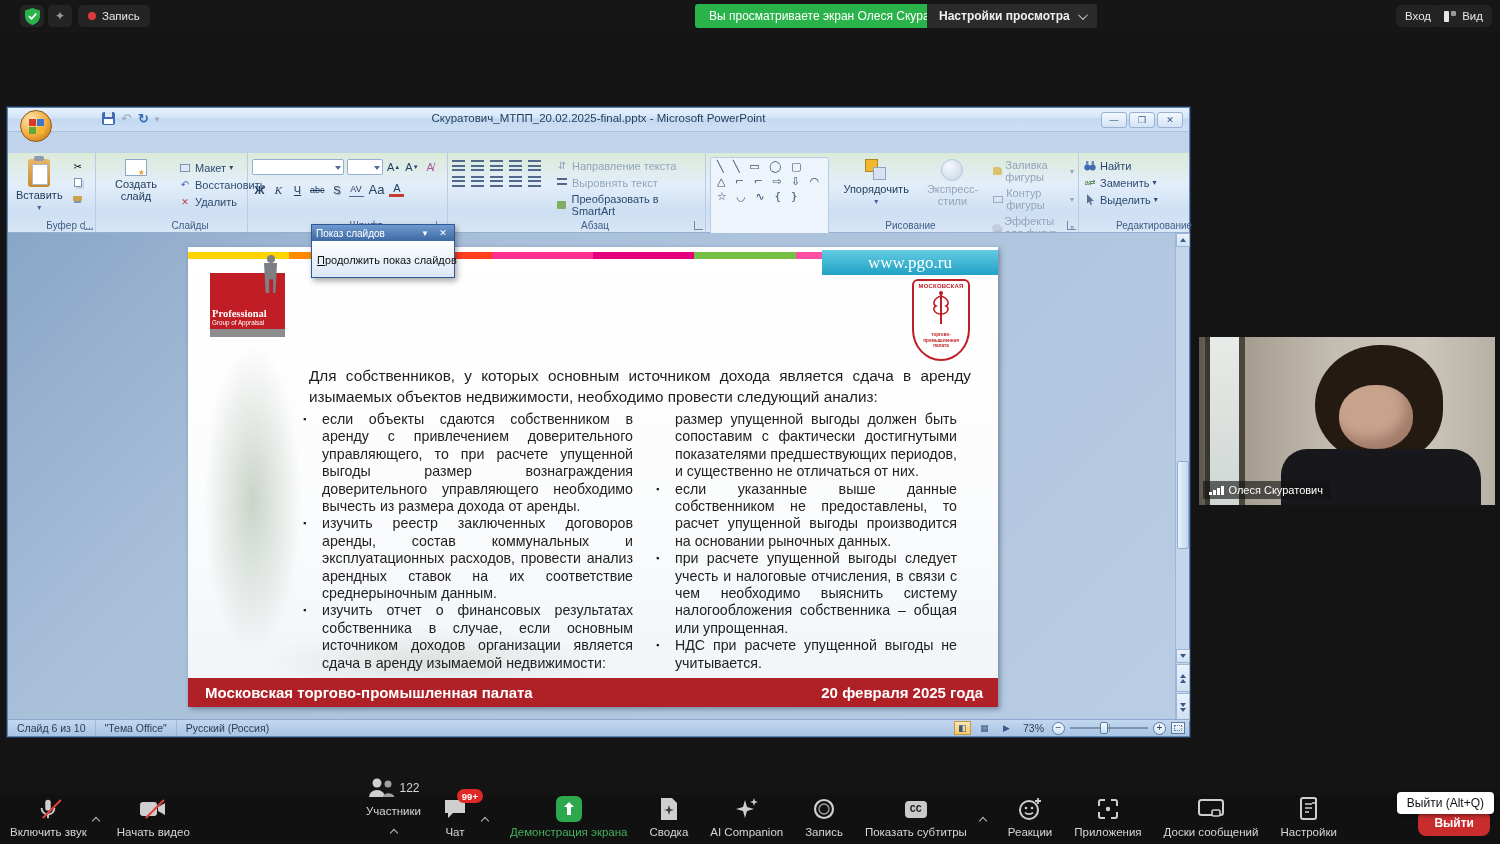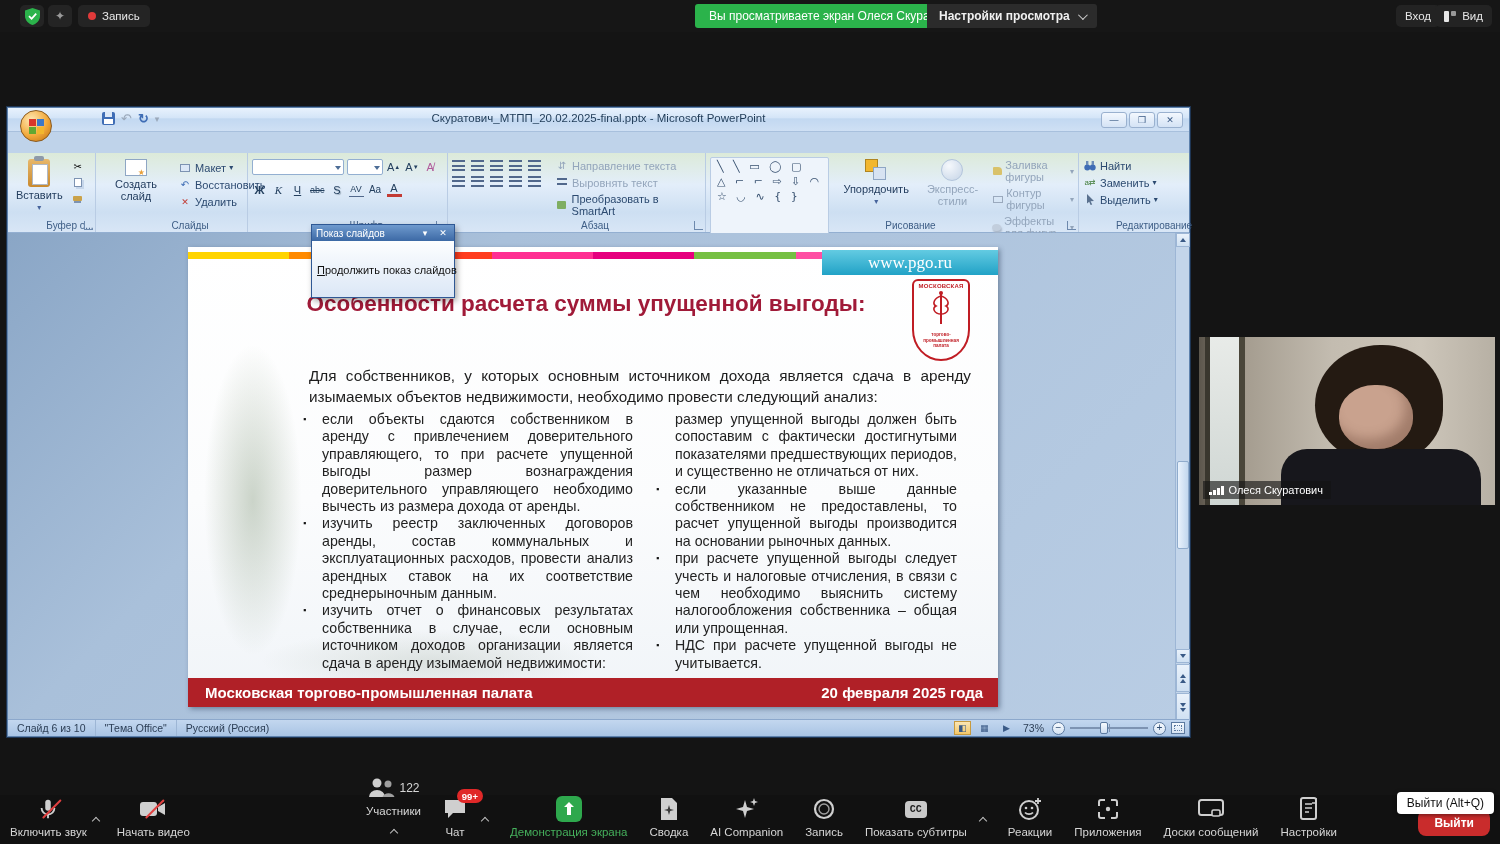--- a/index.html
+++ b/index.html
@@ -78,21 +78,21 @@
   .shape-glyphs{font-family:"DejaVu Sans",sans-serif;font-size:11px;color:#37506f;letter-spacing:3px;line-height:15px;white-space:nowrap;}
   .grayed{color:#93a5bb !important;}
 
   
   .popup{position:absolute;left:303px;top:116px;width:144px;z-index:40;border:1px solid #2f5894;
          box-shadow:2px 3px 6px rgba(0,0,0,.35);background:#eef4fb;}
   .popup-title{height:16px;background:linear-gradient(180deg,#6f9ace,#3c69a5);display:flex;align-items:center;
          color:#fff;font-size:10px;padding:0 4px;gap:4px;}
   .popup-title .sp{flex:1;}
   .popup-x{width:14px;height:12px;display:flex;align-items:center;justify-content:center;font-size:9px;color:#fff;}
-  .popup-body{padding:19px 5px;background:linear-gradient(180deg,#fdfeff,#dbe7f6);}
+  .popup-body{padding:9px 5px;background:linear-gradient(180deg,#fdfeff,#dbe7f6);}
   .popup-item{font-size:11px;color:#111;white-space:nowrap;}
   .popup-item::first-letter{text-decoration:underline;}
 
   
   .canvas{position:absolute;left:0;top:125px;width:100%;height:488px;
           background:linear-gradient(135deg,#8aa6c6 0%,#a9c0da 30%,#b9cde4 100%);}
   .vscroll{position:absolute;right:0;top:0;width:14px;height:100%;background:#c3d5ea;border-left:1px solid #9db6d5;}
   .sbtn{width:14px;height:14px;background:linear-gradient(180deg,#eaf2fb,#cfe0f2);border:1px solid #9db6d5;
         display:flex;align-items:center;justify-content:center;flex-direction:column;gap:1px;}
   .tri{width:0;height:0;border-left:3.5px solid transparent;border-right:3.5px solid transparent;}
@@ -331,21 +331,21 @@
           <span class="fbtn">A<span style="font-size:6px;">▼</span></span>
           <span class="fbtn" style="color:#b05a9a;">A̸</span>
         </div>
         <div style="display:flex;gap:4px;align-items:center;margin-top:7px;">
           <span class="fbtn" style="font-weight:bold;">Ж</span>
           <span class="fbtn" style="font-style:italic;font-family:'Liberation Serif',serif;">К</span>
           <span class="fbtn" style="text-decoration:underline;">Ч</span>
           <span class="fbtn" style="text-decoration:line-through;font-size:9px;">abc</span>
           <span class="fbtn" style="text-shadow:1px 1px 1px #9ab;">S</span>
           <span class="fbtn" style="font-size:9px;border-bottom:1px solid #51688c;">AV</span>
-          <span class="fbtn" style="font-size:10px;">Aa</span>
+          <span class="fbtn" style="font-size:13px;">Aa</span>
           <span class="fbtn" style="border-bottom:3px solid #c23b34;">А</span>
         </div>
         <span class="rgroup-label">Шрифт</span>
         <span class="dlg"></span>
       </div>
 
       <div class="rgroup" style="width:258px;">
         <div style="display:flex;gap:14px;">
           <div style="display:flex;flex-direction:column;gap:5px;padding-top:3px;">
             <div style="display:flex;gap:6px;">
@@ -490,33 +490,40 @@
           <i style="background:#e6007e;"></i>
             <i style="background:#76c043;"></i>
           <i style="background:#ff4fa3;"></i>
             <i style="background:#7e3f98;"></i>
         </div>
 
         <div class="urlbox">
           <span>www.pgo.ru</span>
         </div>
 
+        <div class="logoL">
+          <div class="red">
+            <span class="l1">Professional</span>
+            <span class="l2">Group of Appraisal</span>
+          </div>
+          <span class="man"></span>
+          <div class="base"></div>
+        </div>
 
         <div class="crest">
           <div class="ct">МОСКОВСКАЯ</div>
           <svg width="26" height="36" viewBox="0 0 26 36" style="margin-top:1px;">
             <line x1="13" y1="2" x2="13" y2="34" stroke="#c01d24" stroke-width="2"></line>
             <path d="M13 6 C6 8 4 14 8 16 C4 18 6 24 13 24" fill="none" stroke="#c01d24" stroke-width="1.6"></path>
             <path d="M13 6 C20 8 22 14 18 16 C22 18 20 24 13 24" fill="none" stroke="#c01d24" stroke-width="1.6"></path>
             <circle cx="13" cy="3" r="2" fill="#c01d24"></circle>
           </svg>
           <div class="cb">торгово-промышленная палата</div>
         </div>
 
-        <div class="slide-title">Особенности расчета суммы упущенной выгоды:</div>
 
         <div class="intro">Для собственников, у которых основным источником дохода является сдача в аренду изымаемых объектов недвижимости, необходимо провести следующий анализ:</div>
 
         <div class="colL">
           <div class="bul">
             <span class="blt">▪</span>
             <span>если объекты сдаются собственником в аренду с привлечением доверительного управляющего, то при расчете упущенной выгоды размер вознаграждения доверительного управляющего необходимо вычесть из размера дохода от аренды.</span>
           </div>
           <div class="bul">
             <span class="blt">▪</span>

